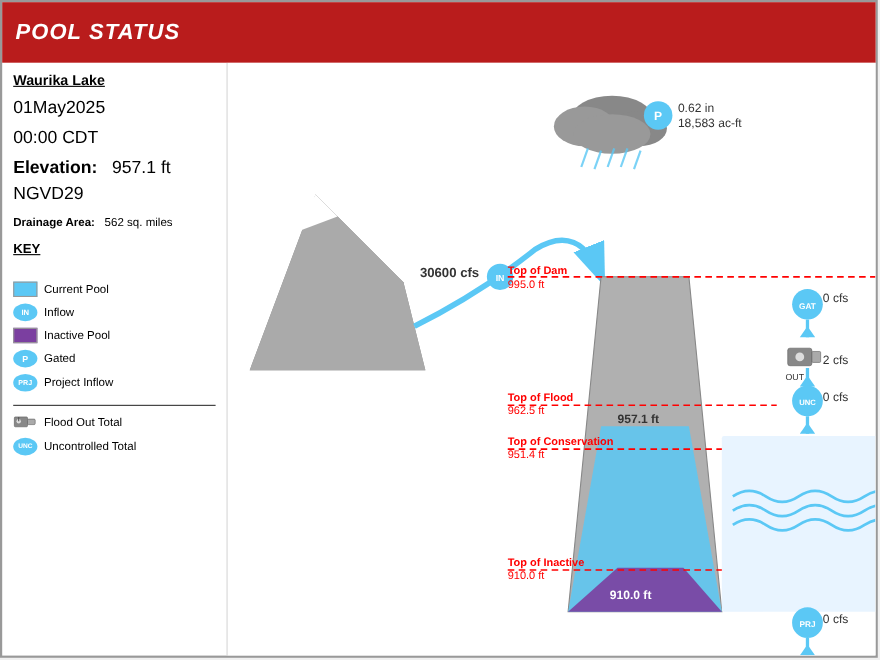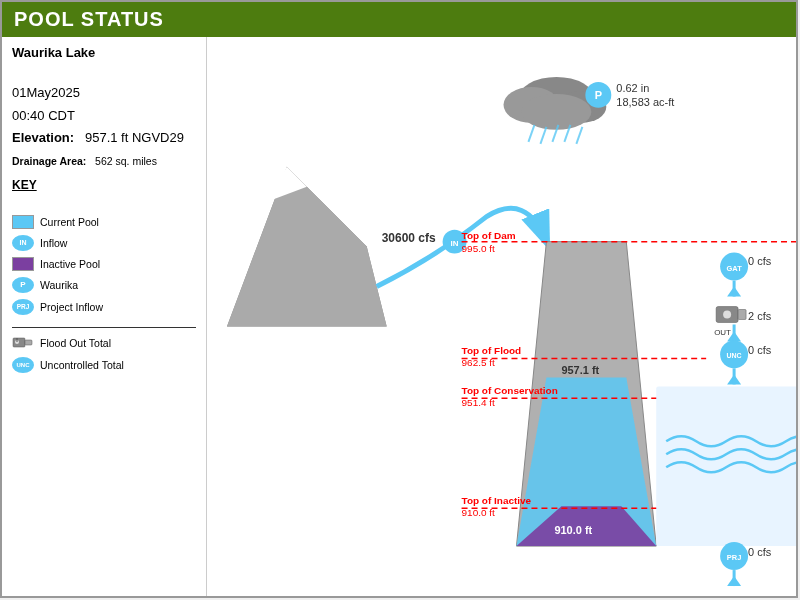--- a/index.html
+++ b/index.html
@@ -13,49 +13,51 @@
     }
     .main-container {
       width: 798px;
       height: 598px;
       border: 2px solid #999;
       background: white;
       display: flex;
       flex-direction: column;
     }
     .header {
-      background: #4d7c0f;
+      background: #b91c1c;
       color: white;
       font-size: 20px;
       font-weight: bold;
-      padding: 6px 12px;
+      padding: 16px 12px;
       letter-spacing: 1px;
+      font-style: italic;
     }
     .content {
       display: flex;
       flex: 1;
       overflow: hidden;
     }
     
     .left-panel {
       width: 205px;
       min-width: 205px;
       padding: 8px 10px;
       border-right: 1px solid #ccc;
       display: flex;
       flex-direction: column;
       gap: 3px;
     }
     .lake-name {
       font-size: 13px;
       font-weight: bold;
-      margin-bottom: 20px;
+      margin-bottom: 4px;
+      text-decoration: underline;
     }
     .info-row {
-      font-size: 13px;
+      font-size: 16px;
       line-height: 1.5;
     }
     .info-label {
       font-weight: bold;
       text-align: right;
     }
     .drainage-row {
       margin-top: 4px;
       font-size: 10.5px;
     }
@@ -122,21 +124,21 @@
 <div class="main-container">
   <div class="header">POOL STATUS</div>
   <div class="content">
 
     <div class="left-panel">
       <div class="lake-name">Waurika Lake</div>
       <div class="info-row">
         <span>01May2025</span>
       </div>
       <div class="info-row">
-        <span>00:40 CDT</span>
+        <span>00:00 CDT</span>
       </div>
       <div class="info-row">
         <span class="info-label">Elevation:</span>
         &nbsp;
         <span>957.1 ft NGVD29</span>
       </div>
       <div class="drainage-row">
         <span class="info-label">Drainage Area:</span>
         &nbsp;
         <span>562 sq. miles</span>
@@ -154,21 +156,21 @@
         <span>Inflow</span>
       </div>
 
       <div class="key-item">
         <div class="key-swatch" style="background:#7b3fa0;"></div>
         <span>Inactive Pool</span>
       </div>
 
       <div class="key-item">
         <div class="key-badge" style="background:#5bc8f5; font-size:8px;">P</div>
-        <span>Waurika</span>
+        <span>Gated</span>
       </div>
 
 
       <div class="key-item">
         <div class="key-badge" style="background:#5bc8f5; font-size:6.5px;">PRJ</div>
         <span>Project Inflow</span>
       </div>
 
       <hr class="key-divider">
 

